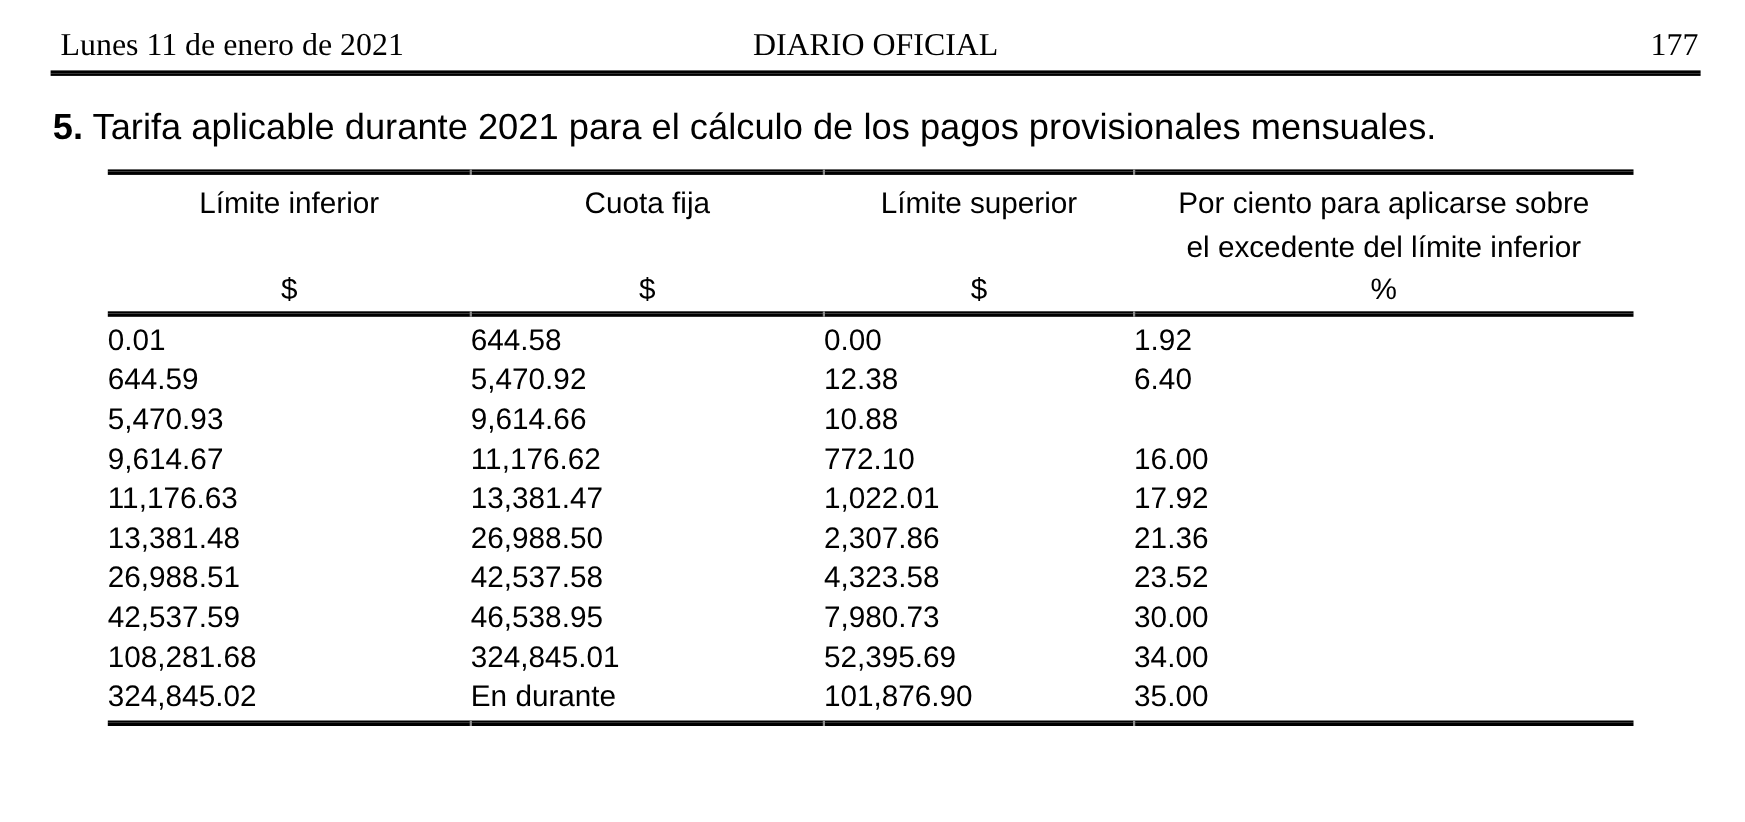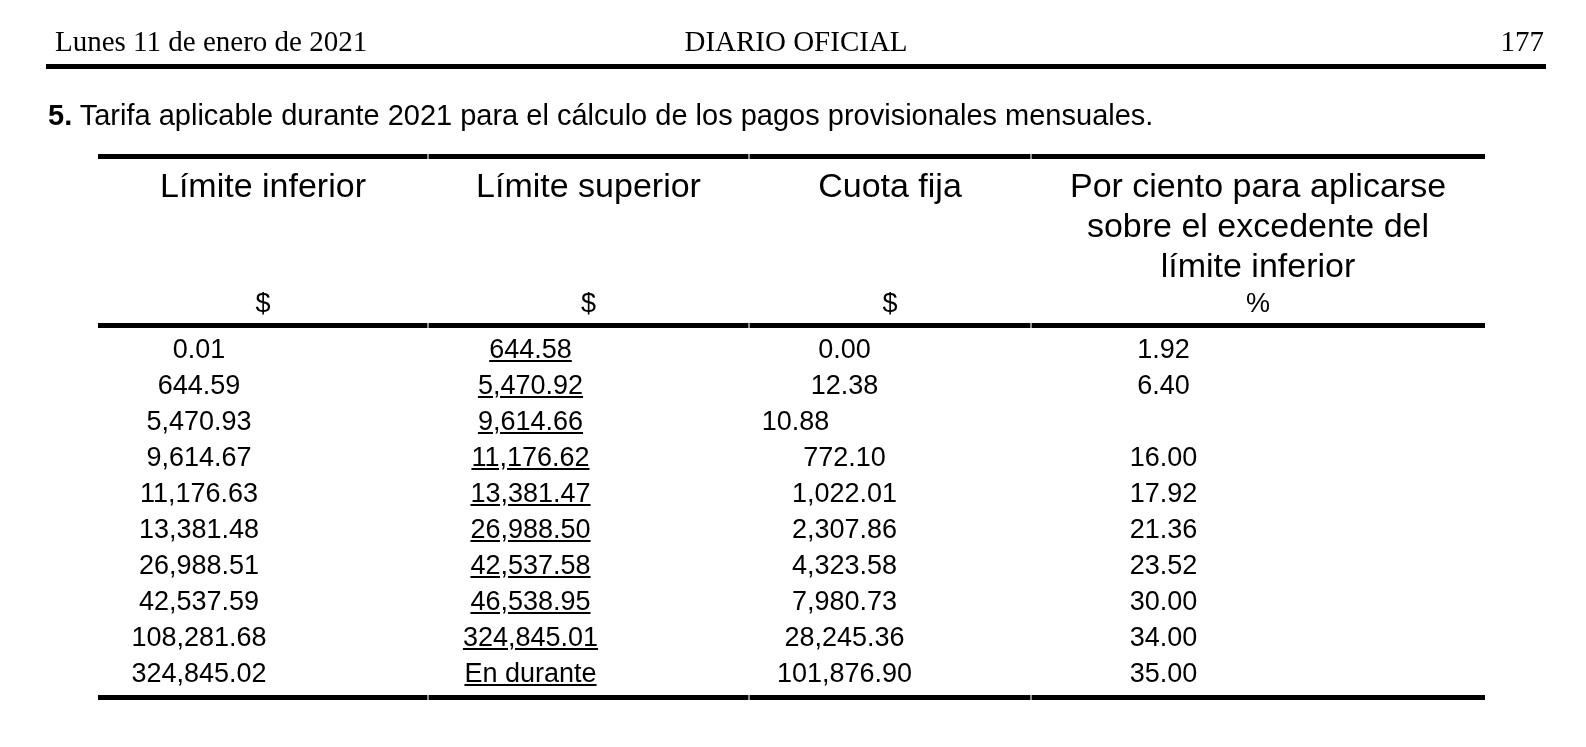--- a/index.html
+++ b/index.html
@@ -28,21 +28,21 @@
   .masthead .pageno { text-align: right; padding-right: 2px; }
   .rule-page {
     margin-top: 6px;
     height: 3px;
     border-top: 3px solid #000;
     border-bottom: 2px solid #000;
   }
   
   .section-heading {
     margin: 28px 40px 0 48px;
-    font-size: 29px;
+    font-size: 33px;
     line-height: 36px;
   }
   .section-heading b { font-weight: bold; }
   
   .tariff-table {
     position: relative;
     margin-left: 98px;
     margin-top: 21px;
     width: 1387px;
   }
@@ -61,21 +61,21 @@
   .tick.t1 { left: 329px; }
   .tick.t2 { left: 650px; }
   .tick.t3 { left: 932px; }
   .grid-row {
     display: grid;
     grid-template-columns: 330px 321px 282px 454px;
   }
   .labels-row {
     padding-top: 6px;
     min-height: 82px;
-    font-size: 34px;
+    font-size: 27px;
     line-height: 40px;
     text-decoration: underline;
   }
   .labels-row .hcell { text-align: center; }
   .hcell .wrap-label {
     display: inline-block;
     max-width: 392px;
   }
   .units-row {
     font-size: 27px;
@@ -83,23 +83,23 @@
     padding-bottom: 2px;
   }
   .units-row .hcell { text-align: center; }
   .tbody { padding: 3px 0 4px 0; }
   .trow {
     display: grid;
     grid-template-columns: 330px 321px 282px 454px;
     font-size: 27px;
     line-height: 36px;
   }
-  .trow .cell { text-align: center; }
+  .trow .cell { text-align: left; }
   .trow .c0 { padding-right: 128px; }
-  .trow .c1 { padding-right: 116px; text-decoration: underline; }
+  .trow .c1 { padding-right: 116px; }
   .trow .c2 { padding-right: 91px; }
   .trow .c3 { padding-right: 189px; }
 </style>
 </head>
 <body>
 
 <div class="page-header">
   <div class="masthead">
     <span class="date">Lunes 11 de enero de 2021</span>
     <span class="journal">DIARIO OFICIAL</span>
@@ -119,24 +119,24 @@
     <span class="tick t2"></span>
     <span class="tick t3"></span>
   </div>
 
   <div>
     <div class="grid-row labels-row">
       <div class="hcell">
         <span class="wrap-label">Límite inferior</span>
       </div>
       <div class="hcell">
+        <span class="wrap-label">Cuota fija</span>
+      </div>
+      <div class="hcell">
         <span class="wrap-label">Límite superior</span>
-      </div>
-      <div class="hcell">
-        <span class="wrap-label">Cuota fija</span>
       </div>
       <div class="hcell">
         <span class="wrap-label">Por ciento para aplicarse sobre el excedente del límite inferior</span>
       </div>
     </div>
     <div class="grid-row units-row">
       <div class="hcell">$</div>
       <div class="hcell">$</div>
       <div class="hcell">$</div>
       <div class="hcell">%</div>
@@ -202,21 +202,21 @@
     <div class="cell c0">42,537.59</div>
     <div class="cell c1">46,538.95</div>
     <div class="cell c2">7,980.73</div>
     <div class="cell c3">30.00</div>
   </div>
 
 
   <div class="trow">
     <div class="cell c0">108,281.68</div>
     <div class="cell c1">324,845.01</div>
-    <div class="cell c2">28,245.36</div>
+    <div class="cell c2">52,395.69</div>
     <div class="cell c3">34.00</div>
   </div>
 
   <div class="trow">
     <div class="cell c0">324,845.02</div>
     <div class="cell c1">En durante</div>
     <div class="cell c2">101,876.90</div>
     <div class="cell c3">35.00</div>
   </div>
 </div>

